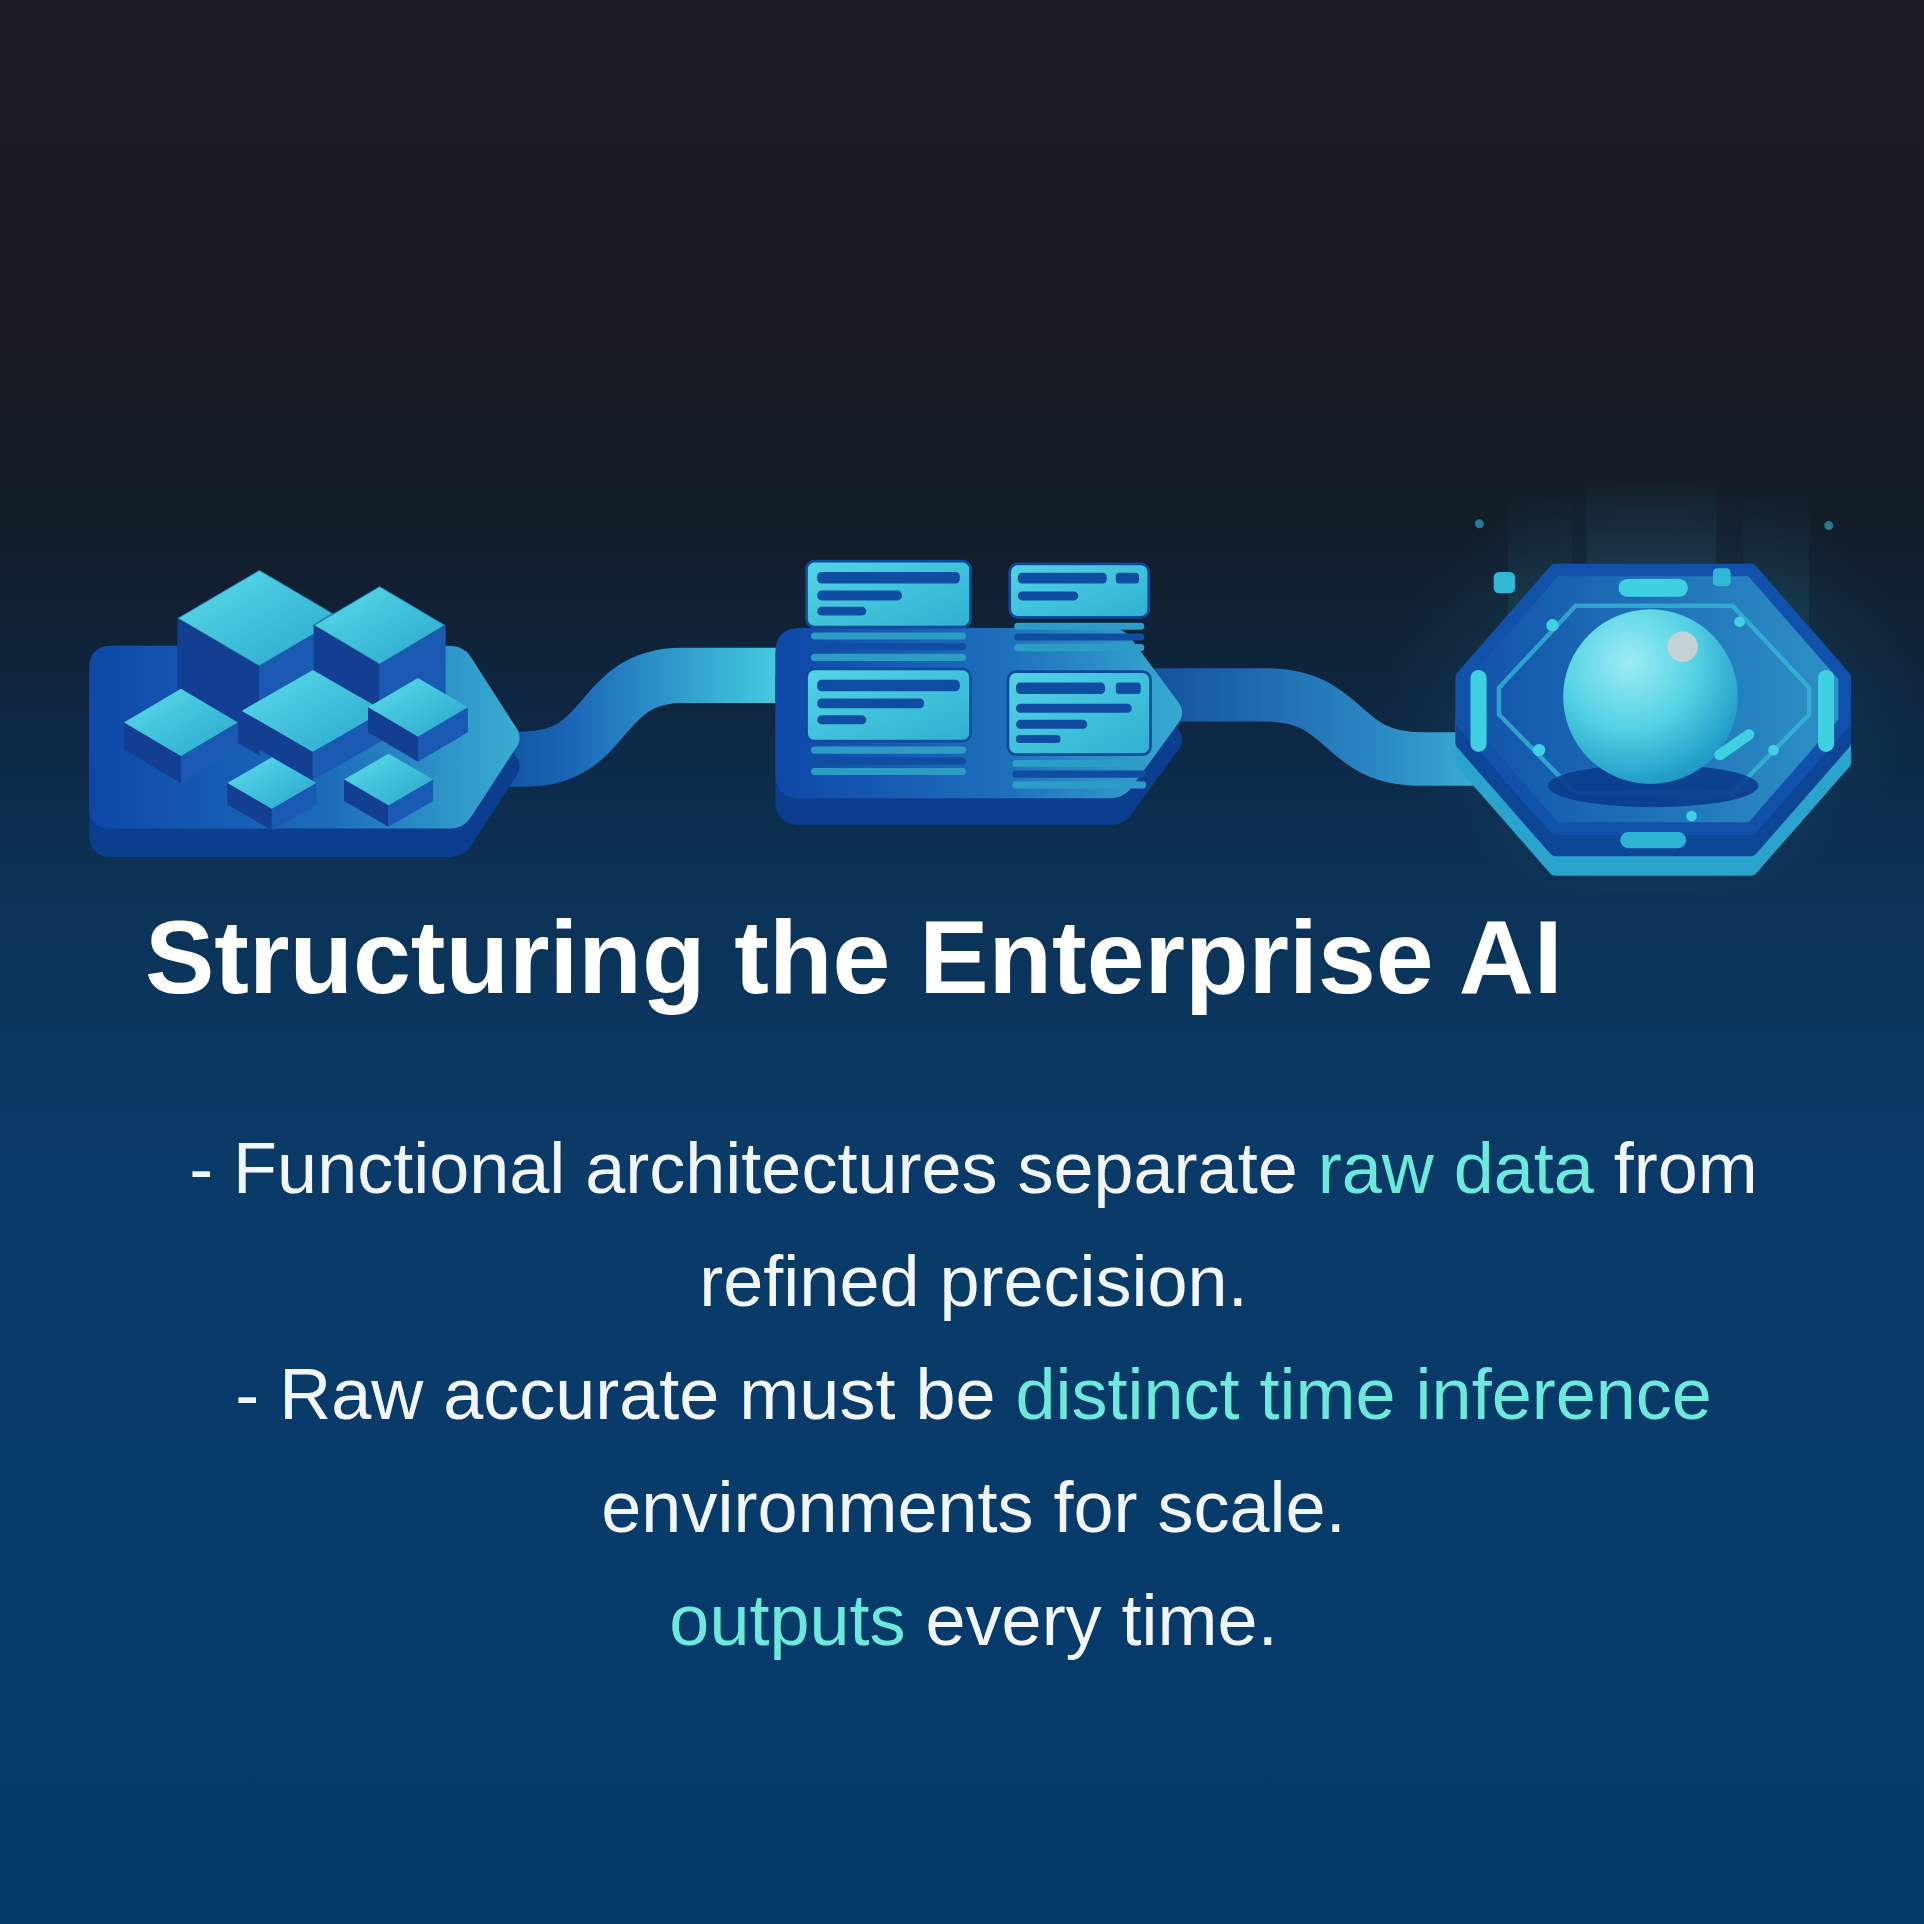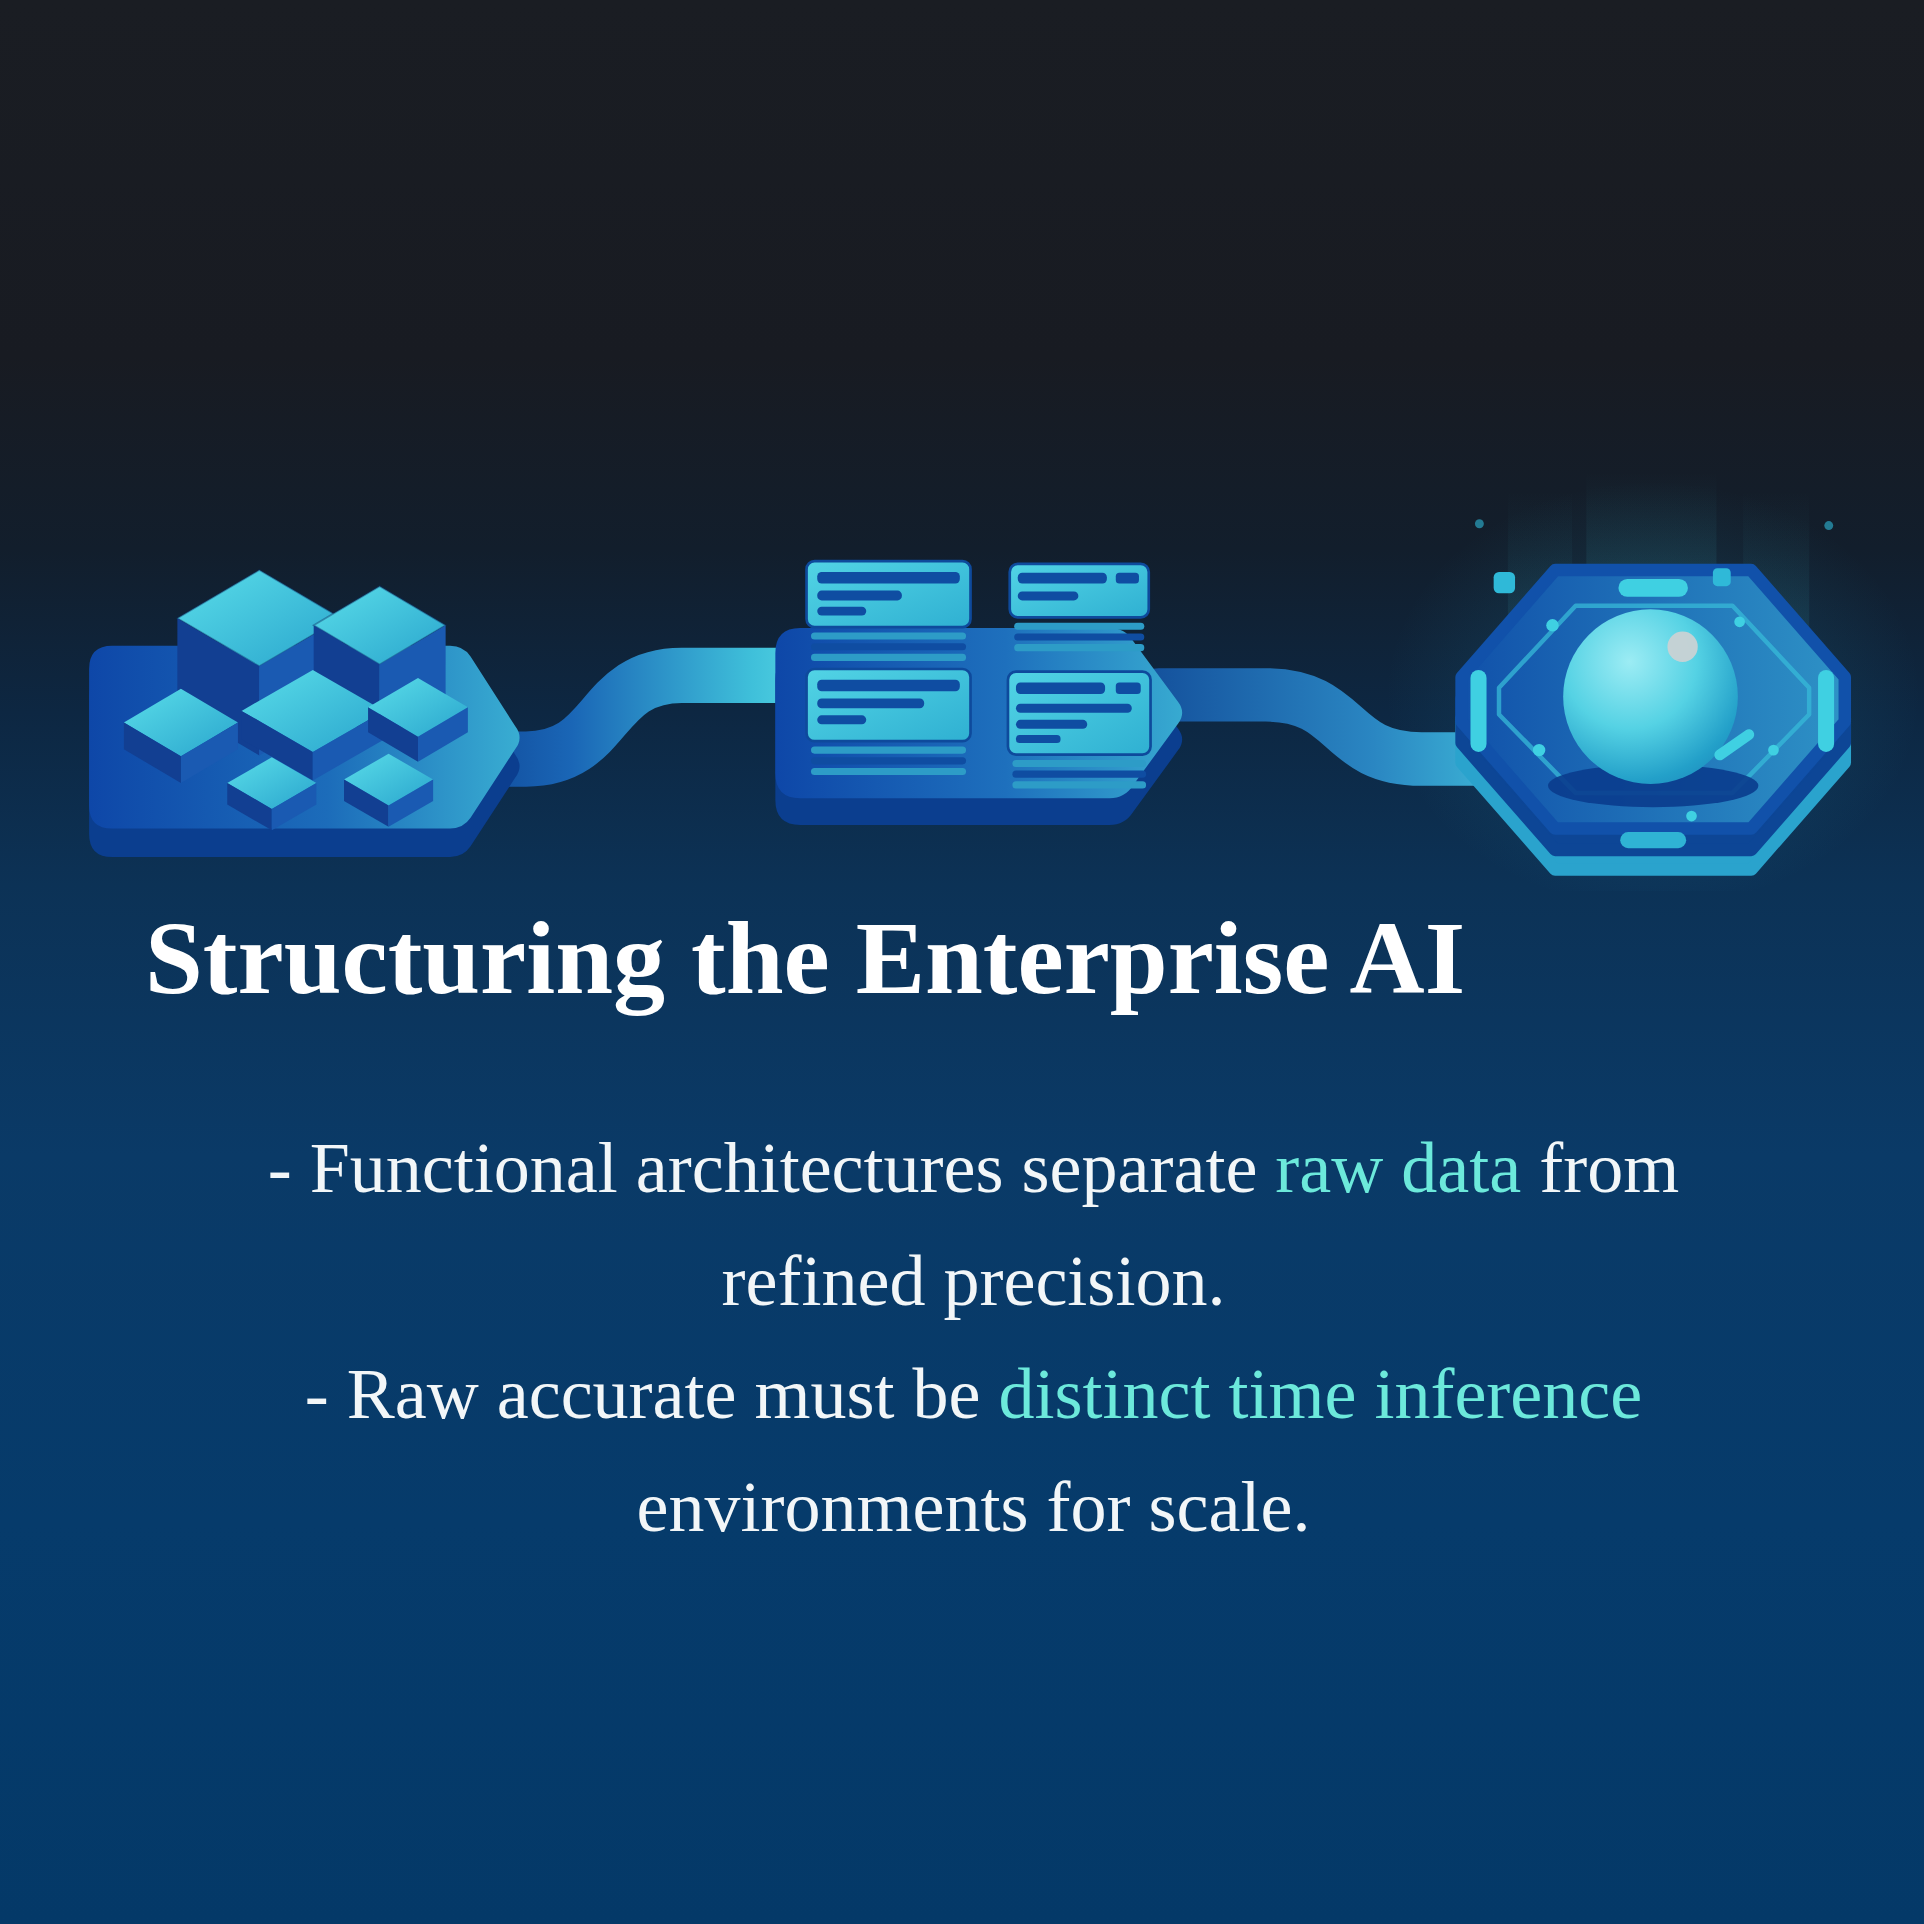--- a/index.html
+++ b/index.html
@@ -1,20 +1,20 @@
 <!DOCTYPE html>
 <html style="font-size:14.3px"><head>
 <meta charset="utf-8">
 <style>
   html,body{margin:0;padding:0;background:#000;}
   .slide{
     position:relative;
     width:1925px;height:1925px;
     overflow:hidden;
-    font-family:Liberation Serif, serif;
+    font-family:Liberation Sans, sans-serif;
     background:linear-gradient(180deg,
       #1a1d23 0%,
       #181b22 18.5%,
       #121e2c 28.5%,
       #0d2742 37%,
       #0c3256 46%,
       #0a3a67 60%,
       #063b6b 79%,
       #043968 100%);
   }
@@ -221,16 +221,17 @@
   <div class="bullets">
       <div class="bullet">
         <div class="line"><span class="">- Functional architectures separate </span><span class="hl">raw data</span><span class=""> from</span></div>
         <div class="line"><span class="">refined precision.</span></div>
       </div>
       <div class="bullet">
         <div class="line"><span class="">- Raw accurate must be </span><span class="hl">distinct time inference</span></div>
         <div class="line"><span class="">environments for scale.</span></div>
       </div>
       <div class="bullet">
+        <div class="line"><span class="hl">outputs</span><span class=""> every time.</span></div>
       </div>
     </div>
 </div>
 
 
 </body></html>

